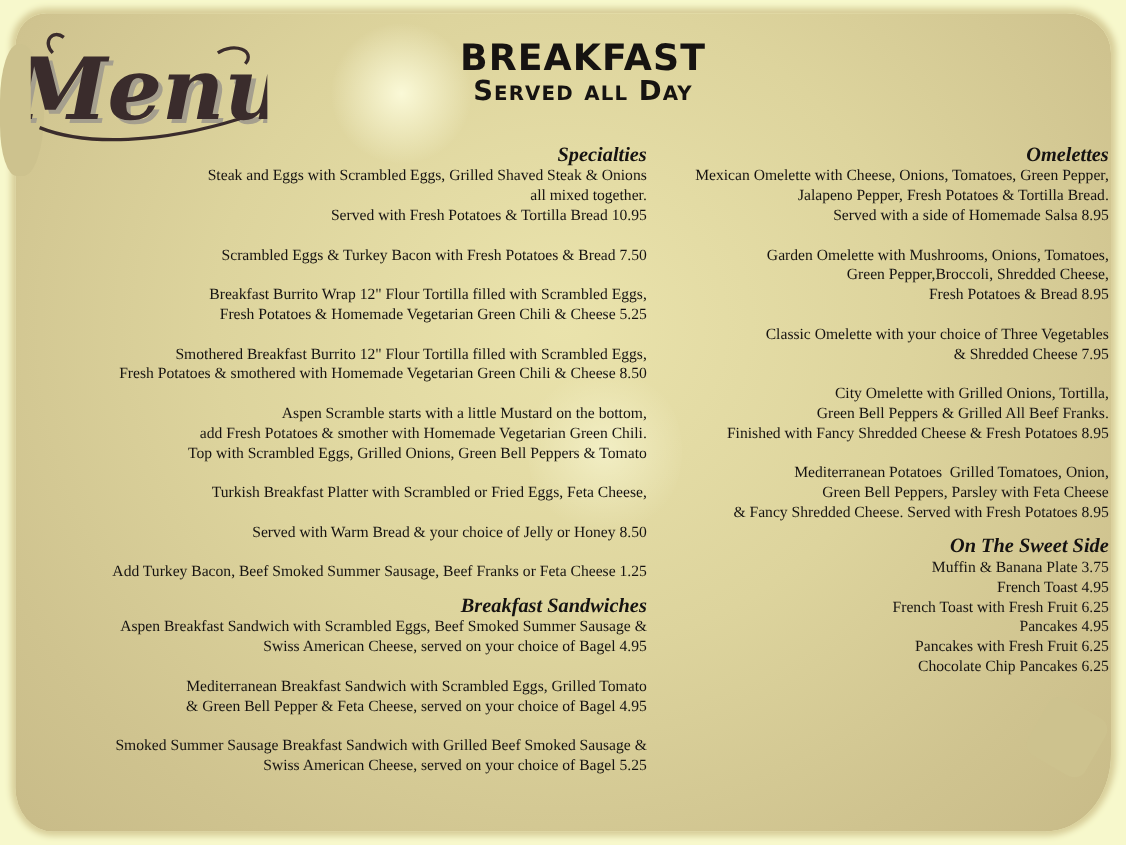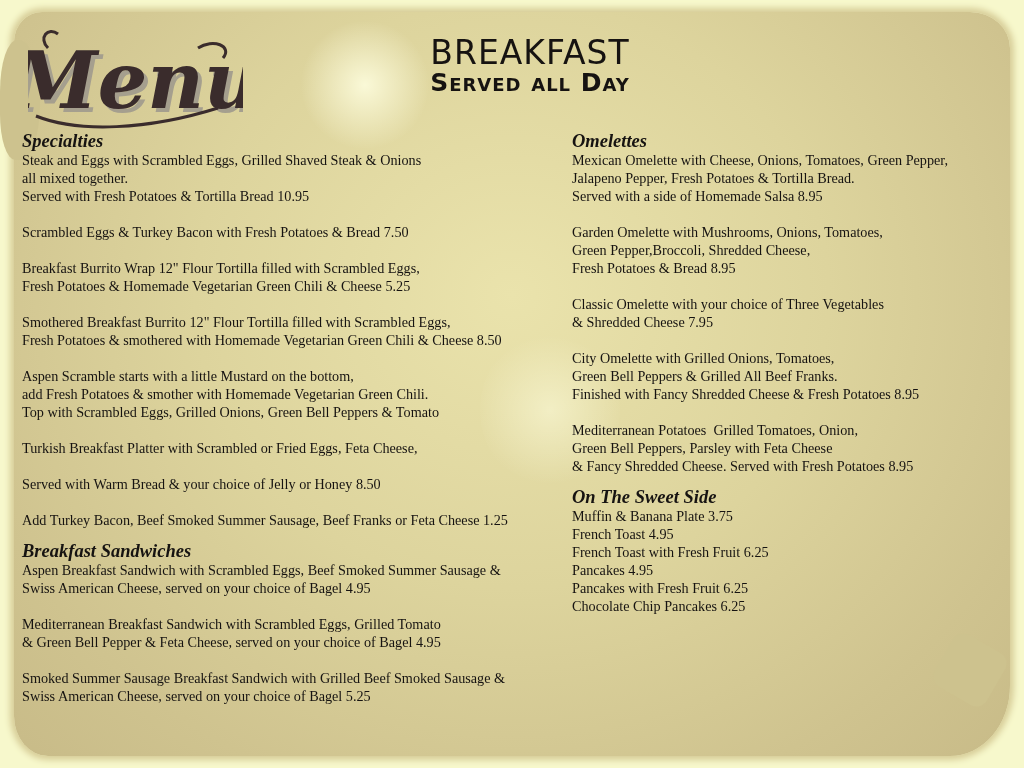--- a/index.html
+++ b/index.html
@@ -17,28 +17,28 @@
     box-shadow: 0 0 6px 4px #d7cd98;
   }
   .blot { position: absolute; background: #cdc28e; border-radius: 45% 55% 50% 40%; }
   .glow {
     position: absolute; border-radius: 50%;
     background: radial-gradient(circle, rgba(255,255,225,0.85) 0%, rgba(255,255,225,0) 70%);
   }
   .logo { position: absolute; left: 28px; top: 18px; width: 215px; height: 118px; }
   .title-block { position: absolute; left: 380px; top: 34px; width: 300px; text-align: center; }
   .title {
-    font-family: "DejaVu Sans", sans-serif; font-weight: normal; font-size: 33px;
+    font-family: "DejaVu Sans", sans-serif; font-weight: bold; font-size: 33px;
     letter-spacing: 1px; line-height: 38px; margin: 0;
   }
   .subtitle {
     font-family: "DejaVu Sans", sans-serif; font-weight: bold; font-size: 25px;
     font-variant: small-caps; letter-spacing: 1px; line-height: 22px; margin: 0;
   }
-  .col { position: absolute; text-align: left; font-size: 14.2px; line-height: 18px; }
+  .col { position: absolute; text-align: right; font-size: 14.2px; line-height: 18px; }
   .col.left { left: 22px; width: 566px; top: 131px; }
   .col.right { left: 572px; width: 436px; top: 131px; }
   .sec-title { font-style: italic; font-weight: bold; font-size: 18.5px; line-height: 20px; margin: 0; }
   .item { margin: 0; }
   .item b { font-weight: normal; }
   .gap { height: 18px; }
   .gap-sm { height: 12px; }
 </style>
 </head>
 <body>
@@ -132,21 +132,21 @@
     <span>Green Pepper,Broccoli, Shredded Cheese,</span><br>
     <span>Fresh Potatoes &amp; Bread 8.95</span>
   </div>
   <div class="gap"></div>
   <div class="item">
     <b>Classic Omelette</b><span> with your choice of Three Vegetables</span><br>
     <span>&amp; Shredded Cheese 7.95</span>
   </div>
   <div class="gap"></div>
   <div class="item">
-    <b>City Omelette</b><span> with Grilled Onions, Tomatoes,</span><br>
+    <b>City Omelette</b><span> with Grilled Onions, Tortilla,</span><br>
     <span>Green Bell Peppers &amp; Grilled All Beef Franks.</span><br>
     <span>Finished with Fancy Shredded Cheese &amp; Fresh Potatoes 8.95</span>
   </div>
   <div class="gap"></div>
   <div class="item">
     <b>Mediterranean Potatoes</b><span style="white-space:pre">  Grilled Tomatoes, Onion,</span><br>
     <span>Green Bell Peppers, Parsley with Feta Cheese</span><br>
     <span>&amp; Fancy Shredded Cheese. Served with Fresh Potatoes 8.95</span>
   </div>
   <div class="gap-sm"></div>

